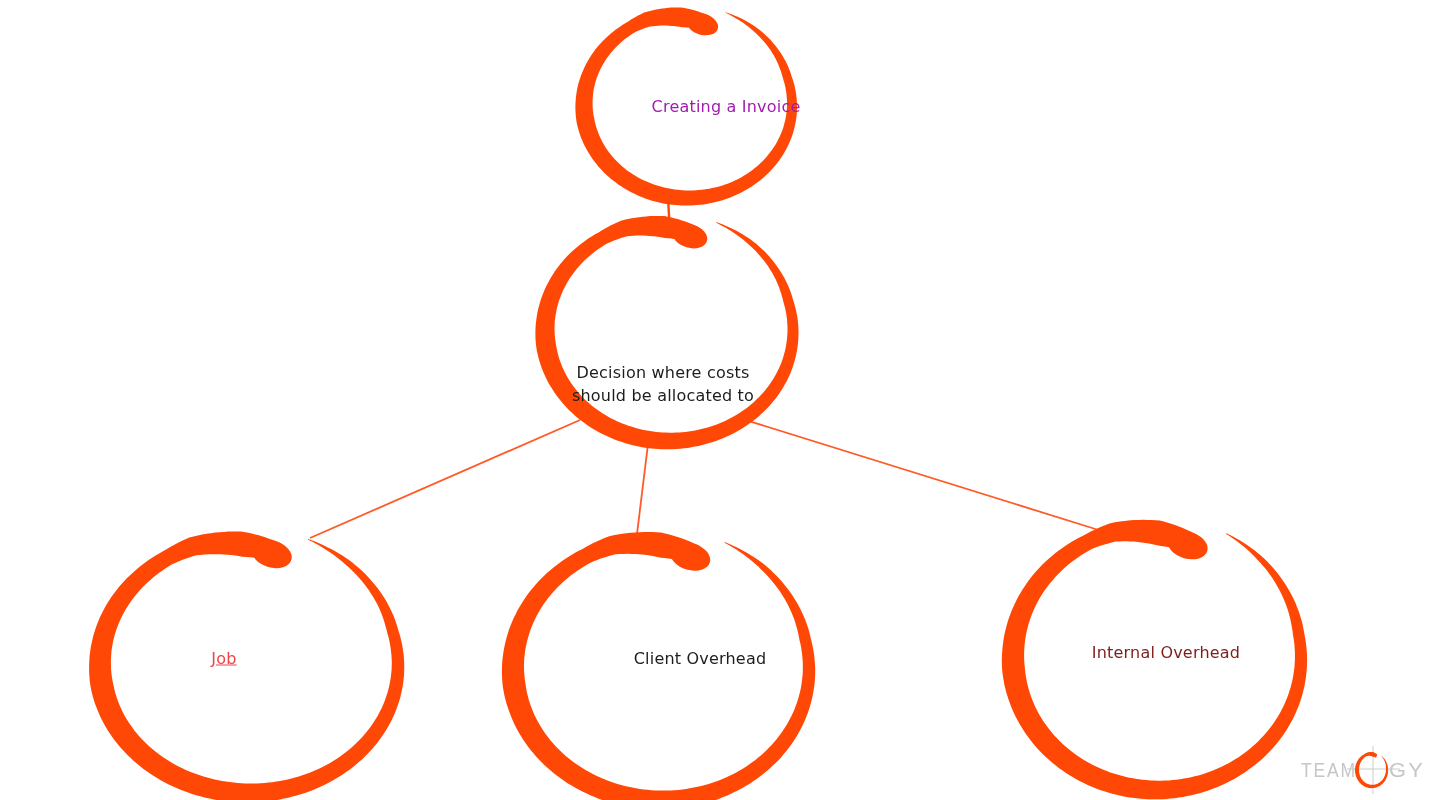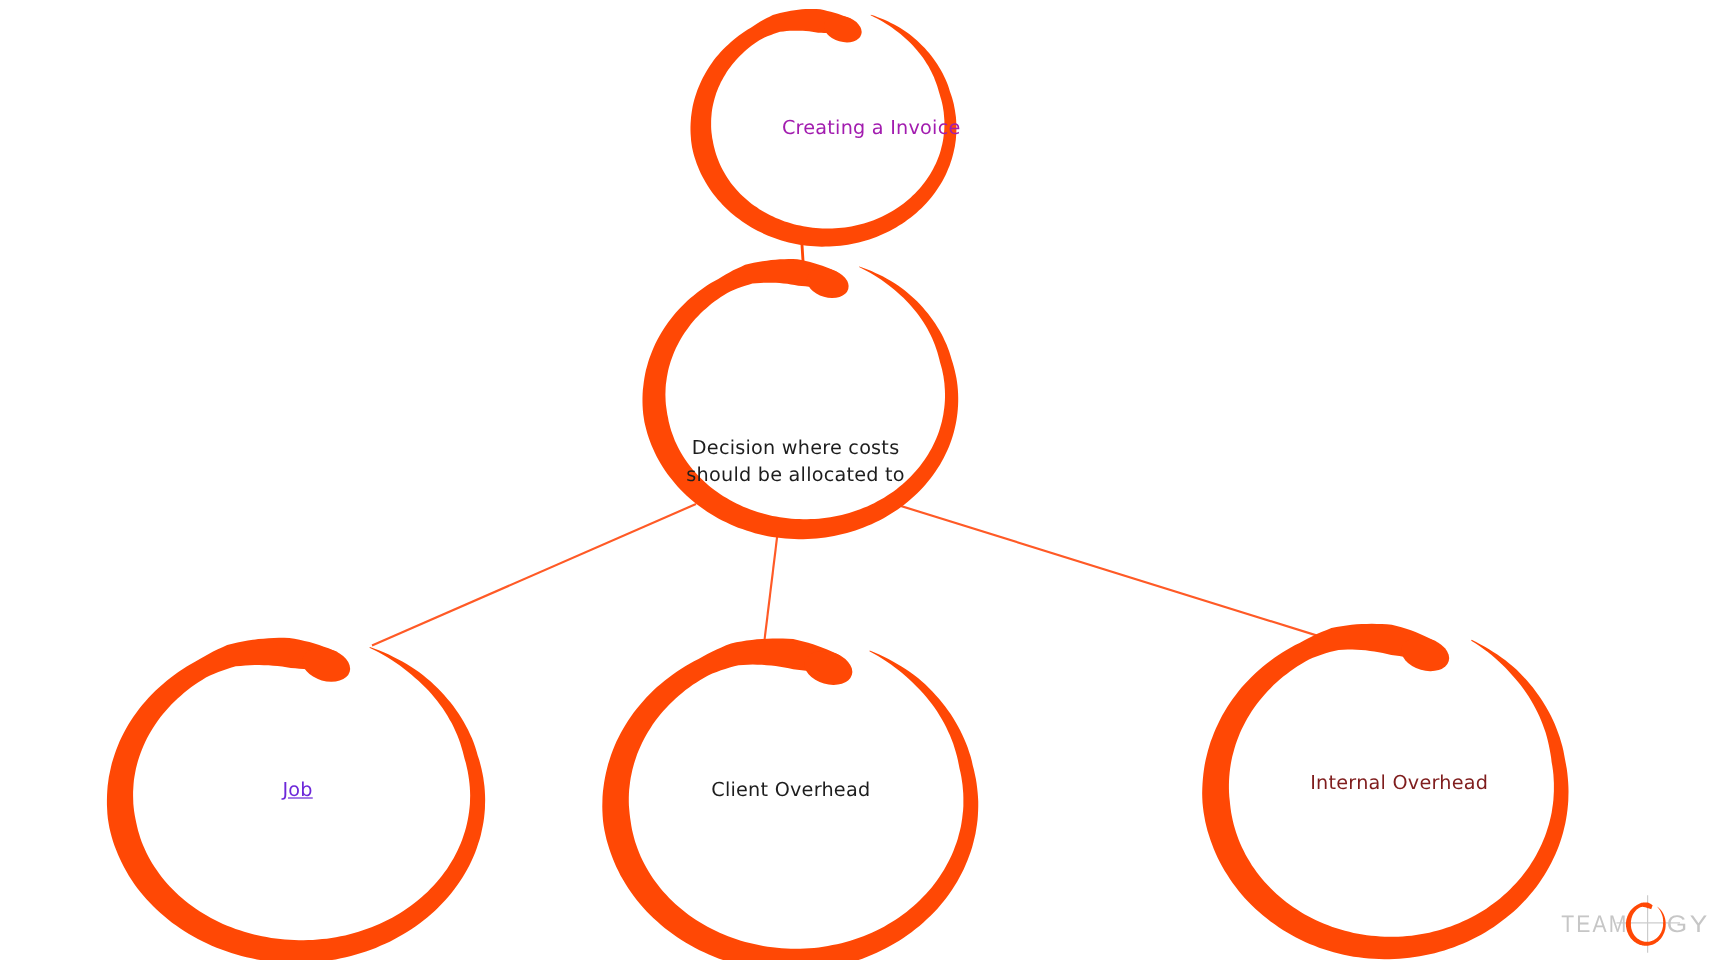--- a/index.html
+++ b/index.html
@@ -61,17 +61,17 @@
         <line x1="1347" y1="769" x2="1400" y2="769" stroke="#CCCCCC" stroke-width="1"></line>
         <path d="M1377.2,754.4 L1376.9,754.1 L1376.5,753.9 L1376.1,753.6 L1375.7,753.4 L1375.3,753.1 L1374.9,752.9 L1374.5,752.7 L1374.1,752.5 L1373.7,752.3 L1373.2,752.1 L1372.8,752.1 L1372.3,752.0 L1371.9,752.0 L1371.4,752.0 L1371.0,752.0 L1370.5,752.0 L1370.1,752.0 L1369.6,752.0 L1369.2,752.1 L1368.7,752.2 L1368.3,752.2 L1367.8,752.3 L1367.4,752.5 L1367.0,752.7 L1366.5,752.9 L1366.1,753.1 L1365.7,753.3 L1365.3,753.6 L1364.9,753.8 L1364.5,754.0 L1364.1,754.2 L1363.7,754.4 L1363.3,754.7 L1362.9,754.9 L1362.5,755.2 L1362.2,755.5 L1361.8,755.8 L1361.4,756.1 L1361.1,756.4 L1360.7,756.7 L1360.4,757.0 L1360.0,757.4 L1359.7,757.7 L1359.4,758.1 L1359.1,758.4 L1358.8,758.8 L1358.5,759.2 L1358.2,759.6 L1358.0,760.0 L1357.7,760.4 L1357.5,760.8 L1357.2,761.3 L1357.0,761.7 L1356.8,762.2 L1356.6,762.6 L1356.4,763.1 L1356.2,763.5 L1356.0,764.0 L1355.9,764.5 L1355.7,764.9 L1355.6,765.4 L1355.5,765.9 L1355.3,766.4 L1355.2,766.9 L1355.2,767.4 L1355.1,767.9 L1355.0,768.4 L1355.0,768.9 L1354.9,769.4 L1354.9,769.9 L1354.9,770.4 L1354.9,770.9 L1355.0,771.4 L1355.0,772.0 L1355.1,772.5 L1355.2,773.0 L1355.3,773.5 L1355.4,774.0 L1355.5,774.4 L1355.6,774.9 L1355.7,775.4 L1355.9,775.9 L1356.0,776.4 L1356.2,776.8 L1356.4,777.3 L1356.6,777.8 L1356.8,778.2 L1357.0,778.7 L1357.2,779.1 L1357.5,779.5 L1357.7,780.0 L1358.0,780.4 L1358.3,780.8 L1358.5,781.2 L1358.8,781.6 L1359.1,782.0 L1359.5,782.4 L1359.8,782.7 L1360.1,783.1 L1360.4,783.4 L1360.8,783.7 L1361.1,784.1 L1361.5,784.4 L1361.9,784.7 L1362.2,785.0 L1362.6,785.3 L1363.0,785.5 L1363.4,785.8 L1363.8,786.0 L1364.2,786.3 L1364.6,786.5 L1365.1,786.7 L1365.5,786.9 L1365.9,787.1 L1366.3,787.2 L1366.8,787.4 L1367.2,787.5 L1367.7,787.6 L1368.1,787.8 L1368.6,787.9 L1369.0,787.9 L1369.5,788.0 L1369.9,788.1 L1370.4,788.1 L1370.8,788.2 L1371.3,788.2 L1371.8,788.2 L1372.2,788.2 L1372.7,788.1 L1373.1,788.1 L1373.6,788.1 L1374.0,788.0 L1374.5,787.9 L1374.9,787.8 L1375.4,787.7 L1375.8,787.6 L1376.2,787.5 L1376.7,787.3 L1377.1,787.2 L1377.5,787.0 L1378.0,786.8 L1378.4,786.6 L1378.8,786.4 L1379.2,786.2 L1379.6,786.0 L1380.0,785.7 L1380.4,785.5 L1380.7,785.2 L1381.1,784.9 L1381.5,784.7 L1381.8,784.4 L1382.2,784.1 L1382.5,783.7 L1382.9,783.4 L1383.2,783.1 L1383.5,782.7 L1383.8,782.4 L1384.1,782.0 L1384.4,781.6 L1384.7,781.3 L1385.0,780.9 L1385.2,780.5 L1385.5,780.1 L1385.7,779.6 L1385.9,779.2 L1386.1,778.8 L1386.3,778.4 L1386.5,777.9 L1386.7,777.5 L1386.9,777.0 L1387.1,776.6 L1387.2,776.1 L1387.3,775.7 L1387.5,775.2 L1387.6,774.7 L1387.7,774.3 L1387.8,773.8 L1387.9,773.3 L1387.9,772.8 L1388.0,772.4 L1388.0,771.9 L1388.0,771.4 L1388.1,770.9 L1388.1,770.4 L1388.1,770.0 L1388.0,769.5 L1388.0,769.0 L1388.0,768.5 L1388.0,768.0 L1387.9,767.6 L1387.9,767.1 L1387.8,766.6 L1387.7,766.1 L1387.6,765.7 L1387.5,765.2 L1387.4,764.7 L1387.2,764.3 L1387.1,763.8 L1386.9,763.4 L1386.7,762.9 L1386.6,762.5 L1386.4,762.1 L1386.2,761.6 L1386.0,761.2 L1385.7,760.8 L1385.5,760.4 L1385.3,760.0 L1385.0,759.6 L1384.7,759.2 L1384.4,758.8 L1384.2,758.5 L1383.9,758.1 L1383.5,757.8 L1383.2,757.4 L1382.9,757.1 L1382.6,756.8 L1382.2,756.5 L1381.9,756.2 L1381.5,755.9 L1381.1,755.6 L1381.1,755.8 L1381.4,756.1 L1381.7,756.4 L1382.0,756.8 L1382.2,757.1 L1382.5,757.5 L1382.8,757.9 L1383.0,758.3 L1383.3,758.6 L1383.5,759.0 L1383.7,759.4 L1383.9,759.8 L1384.1,760.2 L1384.3,760.6 L1384.5,761.0 L1384.7,761.4 L1384.8,761.9 L1385.0,762.3 L1385.1,762.7 L1385.3,763.1 L1385.4,763.5 L1385.5,764.0 L1385.6,764.4 L1385.7,764.8 L1385.7,765.3 L1385.8,765.7 L1385.9,766.1 L1385.9,766.5 L1385.9,767.0 L1385.9,767.4 L1386.0,767.8 L1386.0,768.3 L1386.0,768.7 L1385.9,769.1 L1385.9,769.5 L1385.9,770.0 L1385.9,770.4 L1385.9,770.8 L1385.9,771.2 L1385.8,771.7 L1385.8,772.1 L1385.7,772.5 L1385.6,772.9 L1385.5,773.3 L1385.4,773.7 L1385.3,774.1 L1385.2,774.5 L1385.1,774.9 L1384.9,775.3 L1384.8,775.7 L1384.6,776.1 L1384.5,776.4 L1384.3,776.8 L1384.1,777.2 L1383.9,777.5 L1383.7,777.9 L1383.5,778.2 L1383.3,778.6 L1383.1,778.9 L1382.8,779.2 L1382.6,779.6 L1382.3,779.9 L1382.1,780.2 L1381.8,780.5 L1381.6,780.8 L1381.3,781.0 L1381.0,781.3 L1380.7,781.6 L1380.4,781.8 L1380.1,782.1 L1379.8,782.3 L1379.5,782.5 L1379.2,782.7 L1378.9,782.9 L1378.5,783.1 L1378.2,783.3 L1377.9,783.5 L1377.5,783.7 L1377.2,783.8 L1376.8,784.0 L1376.5,784.1 L1376.1,784.2 L1375.8,784.3 L1375.4,784.4 L1375.1,784.5 L1374.7,784.6 L1374.4,784.7 L1374.0,784.7 L1373.6,784.8 L1373.3,784.8 L1372.9,784.8 L1372.5,784.8 L1372.2,784.8 L1371.8,784.8 L1371.4,784.8 L1371.1,784.8 L1370.7,784.7 L1370.4,784.7 L1370.0,784.6 L1369.6,784.5 L1369.3,784.4 L1368.9,784.3 L1368.6,784.2 L1368.2,784.1 L1367.9,784.0 L1367.6,783.8 L1367.2,783.7 L1366.9,783.5 L1366.6,783.4 L1366.2,783.2 L1365.9,783.0 L1365.6,782.8 L1365.3,782.6 L1365.0,782.4 L1364.7,782.2 L1364.4,781.9 L1364.1,781.7 L1363.8,781.4 L1363.6,781.2 L1363.3,780.9 L1363.0,780.6 L1362.8,780.4 L1362.5,780.1 L1362.3,779.8 L1362.1,779.5 L1361.8,779.2 L1361.6,778.8 L1361.4,778.5 L1361.2,778.2 L1361.0,777.9 L1360.8,777.5 L1360.7,777.2 L1360.5,776.8 L1360.3,776.5 L1360.2,776.1 L1360.1,775.7 L1359.9,775.4 L1359.8,775.0 L1359.7,774.6 L1359.6,774.2 L1359.5,773.9 L1359.4,773.5 L1359.3,773.1 L1359.3,772.7 L1359.2,772.3 L1359.2,771.9 L1359.1,771.5 L1359.1,771.1 L1359.1,770.7 L1359.1,770.3 L1359.1,769.9 L1359.1,769.5 L1359.1,769.2 L1359.1,768.8 L1359.1,768.4 L1359.1,768.0 L1359.2,767.6 L1359.2,767.2 L1359.3,766.8 L1359.4,766.4 L1359.4,766.0 L1359.5,765.6 L1359.6,765.2 L1359.7,764.9 L1359.8,764.5 L1360.0,764.1 L1360.1,763.7 L1360.2,763.4 L1360.4,763.0 L1360.6,762.6 L1360.7,762.3 L1360.9,761.9 L1361.1,761.6 L1361.3,761.3 L1361.5,760.9 L1361.7,760.6 L1362.0,760.3 L1362.2,760.0 L1362.4,759.7 L1362.7,759.4 L1362.9,759.1 L1363.2,758.8 L1363.5,758.5 L1363.7,758.2 L1364.0,758.0 L1364.3,757.7 L1364.6,757.5 L1364.9,757.3 L1365.2,757.0 L1365.5,756.8 L1365.8,756.6 L1366.2,756.4 L1366.5,756.3 L1366.9,756.1 L1367.2,756.0 L1367.6,755.9 L1368.0,755.9 L1368.3,755.8 L1368.7,755.7 L1369.1,755.7 L1369.4,755.8 L1369.8,755.8 L1370.2,755.9 L1370.5,756.0 L1370.9,756.0 L1371.2,756.1 L1371.6,756.2 L1371.9,756.3 L1372.2,756.5 L1372.6,756.6 L1372.9,756.7 L1373.2,756.8 L1373.5,756.9 L1373.9,756.9 L1374.2,757.0 L1374.5,757.1 L1374.8,757.2 L1375.1,757.3 L1375.4,757.4 L1375.7,757.6 L1376.0,757.7 Z" fill="#FF4805"></path>
         <text x="1301" y="777" font-size="20" textLength="56" lengthAdjust="spacingAndGlyphs" fill="#C6C6C6" class="wm-text">TEAM</text>
         <text x="1389" y="777" font-size="20" textLength="36" lengthAdjust="spacingAndGlyphs" fill="#C6C6C6" class="wm-text">GY</text>
       </g>
     </svg>
   <div id="labels-layer">
       <div class="node-label" style="left: 690px; top: 106px; color: #a21caf; margin-left: 36px;">Creating a Invoice</div>
       <div class="node-label" style="left: 663px; top: 338px; color: rgb(29, 29, 29); margin-top: 46px;">Decision where costs
 should be allocated to</div>
-      <div class="node-label" style="left: 248px; top: 658px; color: #6d28d9; text-decoration: underline;">Job</div>
-      <div class="node-label" style="left: 659px; top: 658px; color: rgb(29, 29, 29);">Client Overhead</div>
+      <div class="node-label" style="left: 224px; top: 658px; color: #ef4444; text-decoration: underline;">Job</div>
+      <div class="node-label" style="left: 700px; top: 658px; color: rgb(29, 29, 29);">Client Overhead</div>
       <div class="node-label" style="left: 1166px; top: 652px; color: #7f1d1d;">Internal Overhead</div>
     </div>
 </div>
 
 </body></html>

